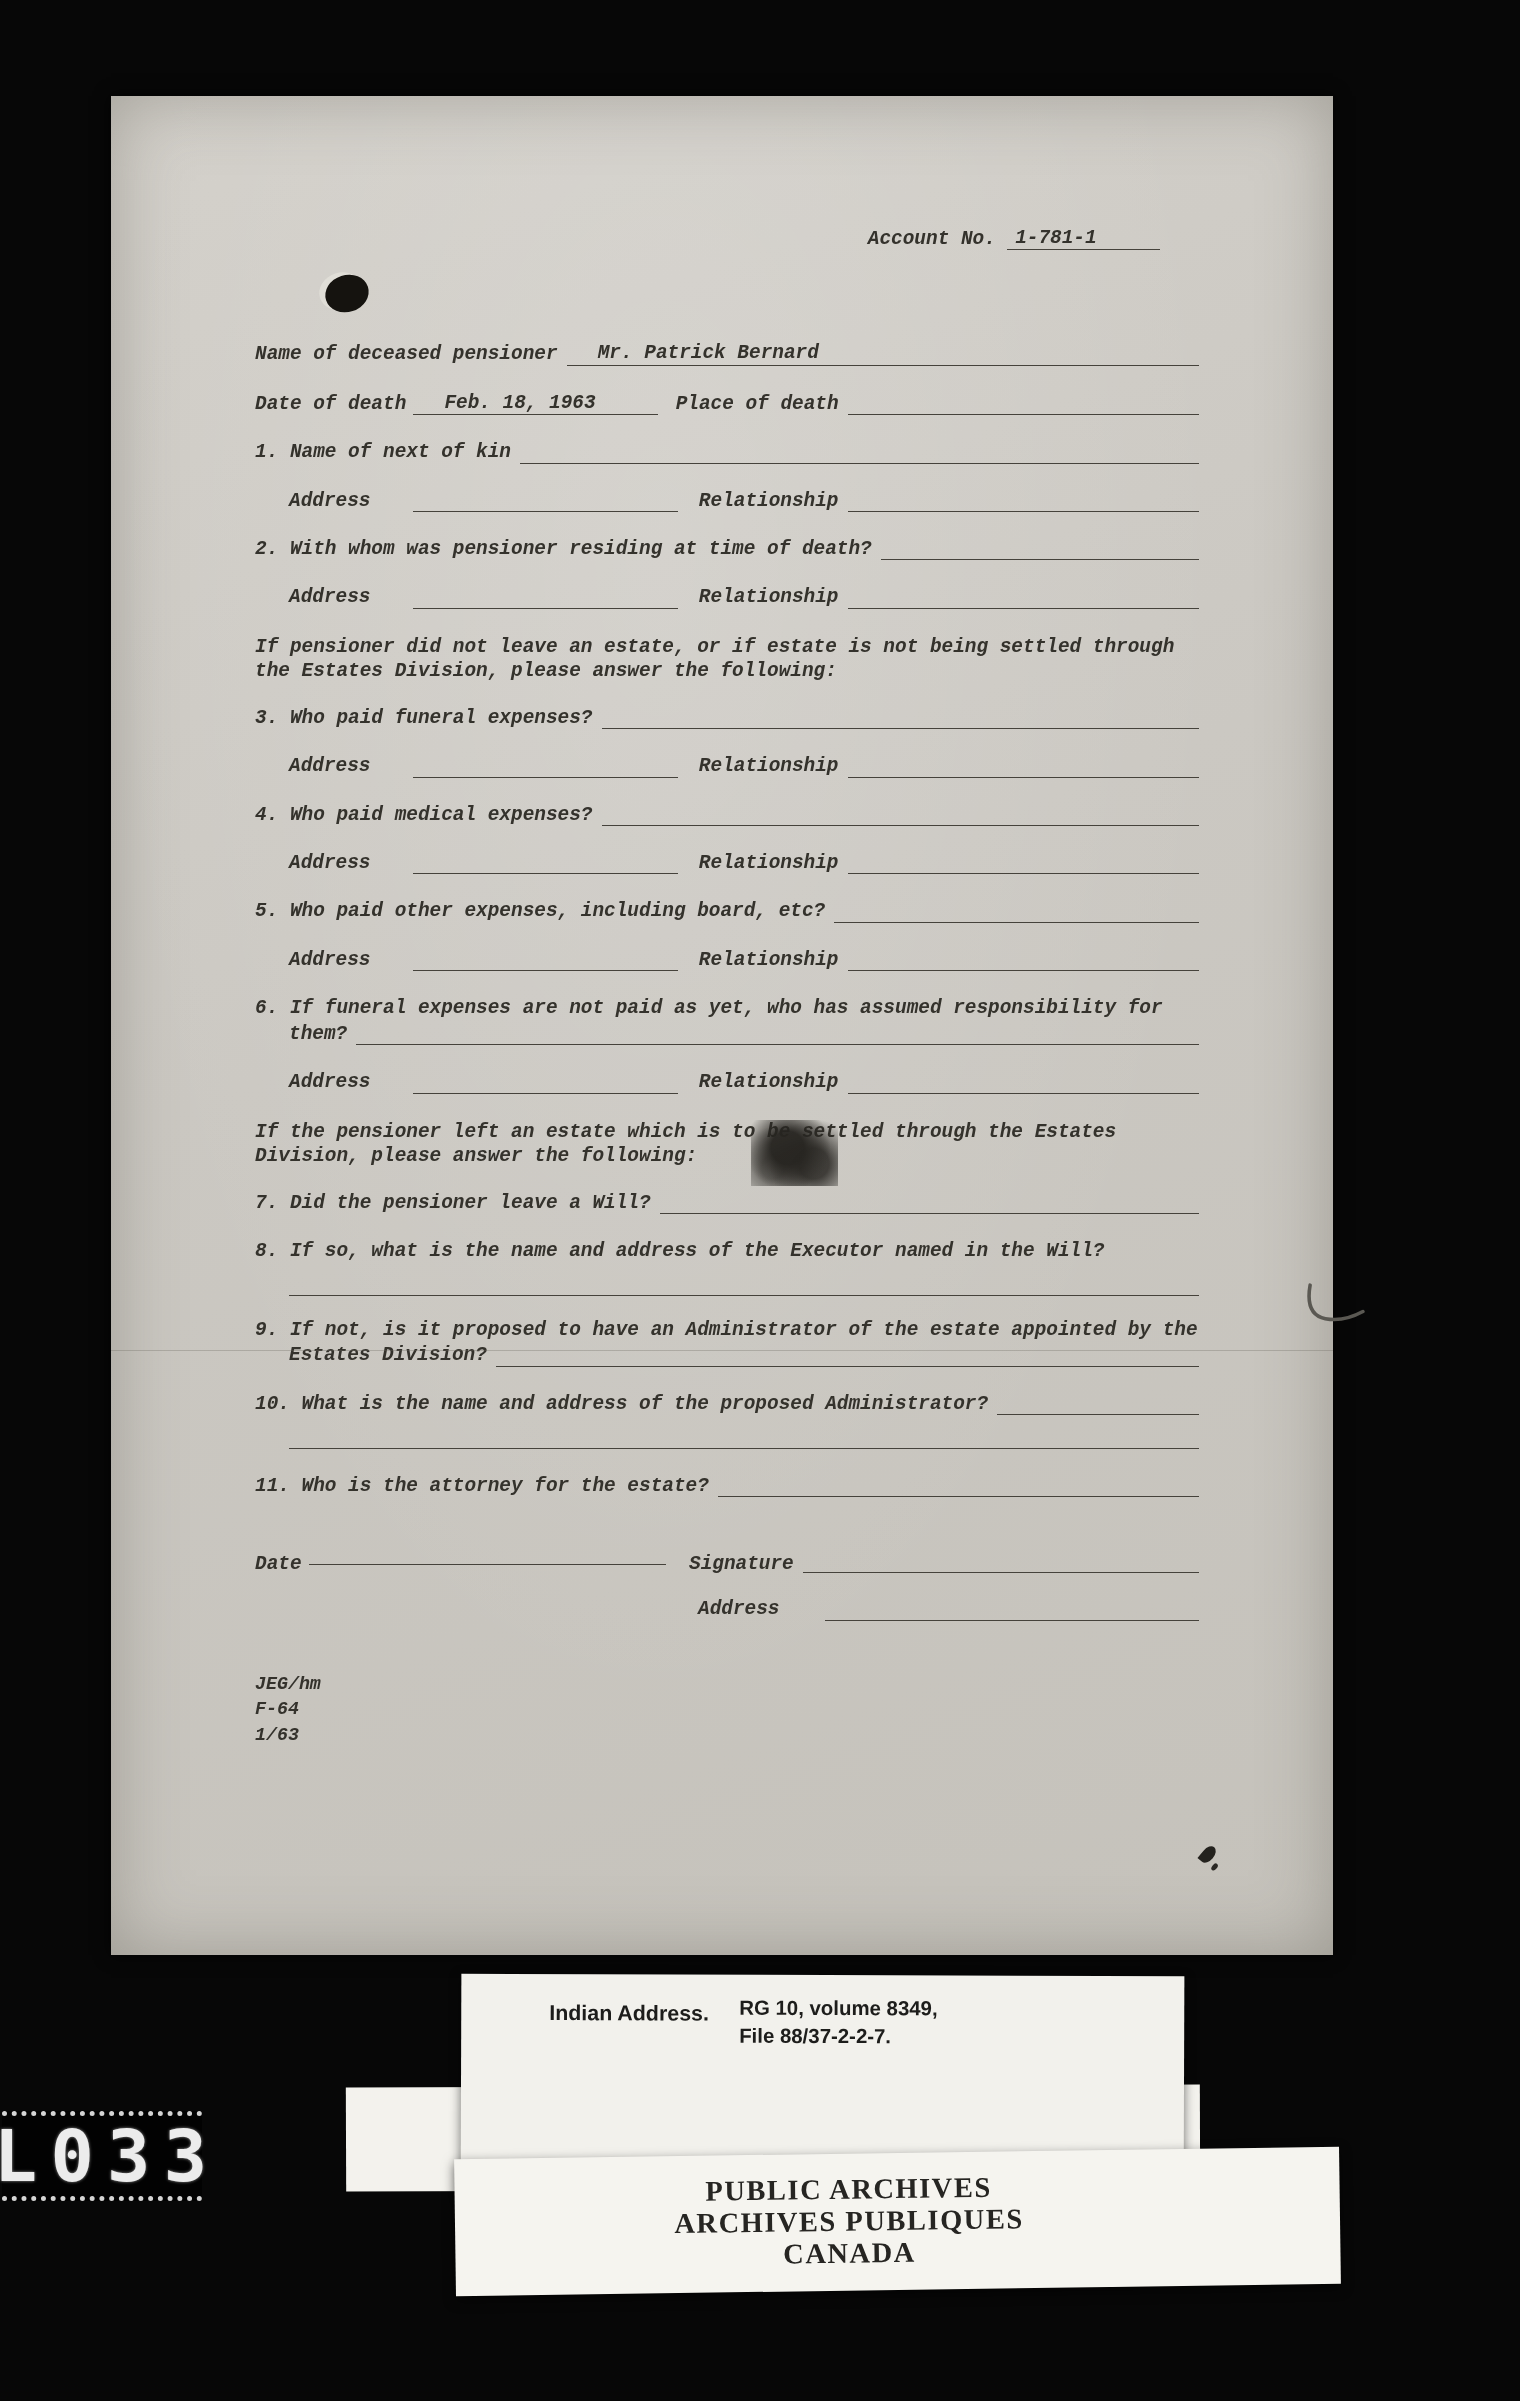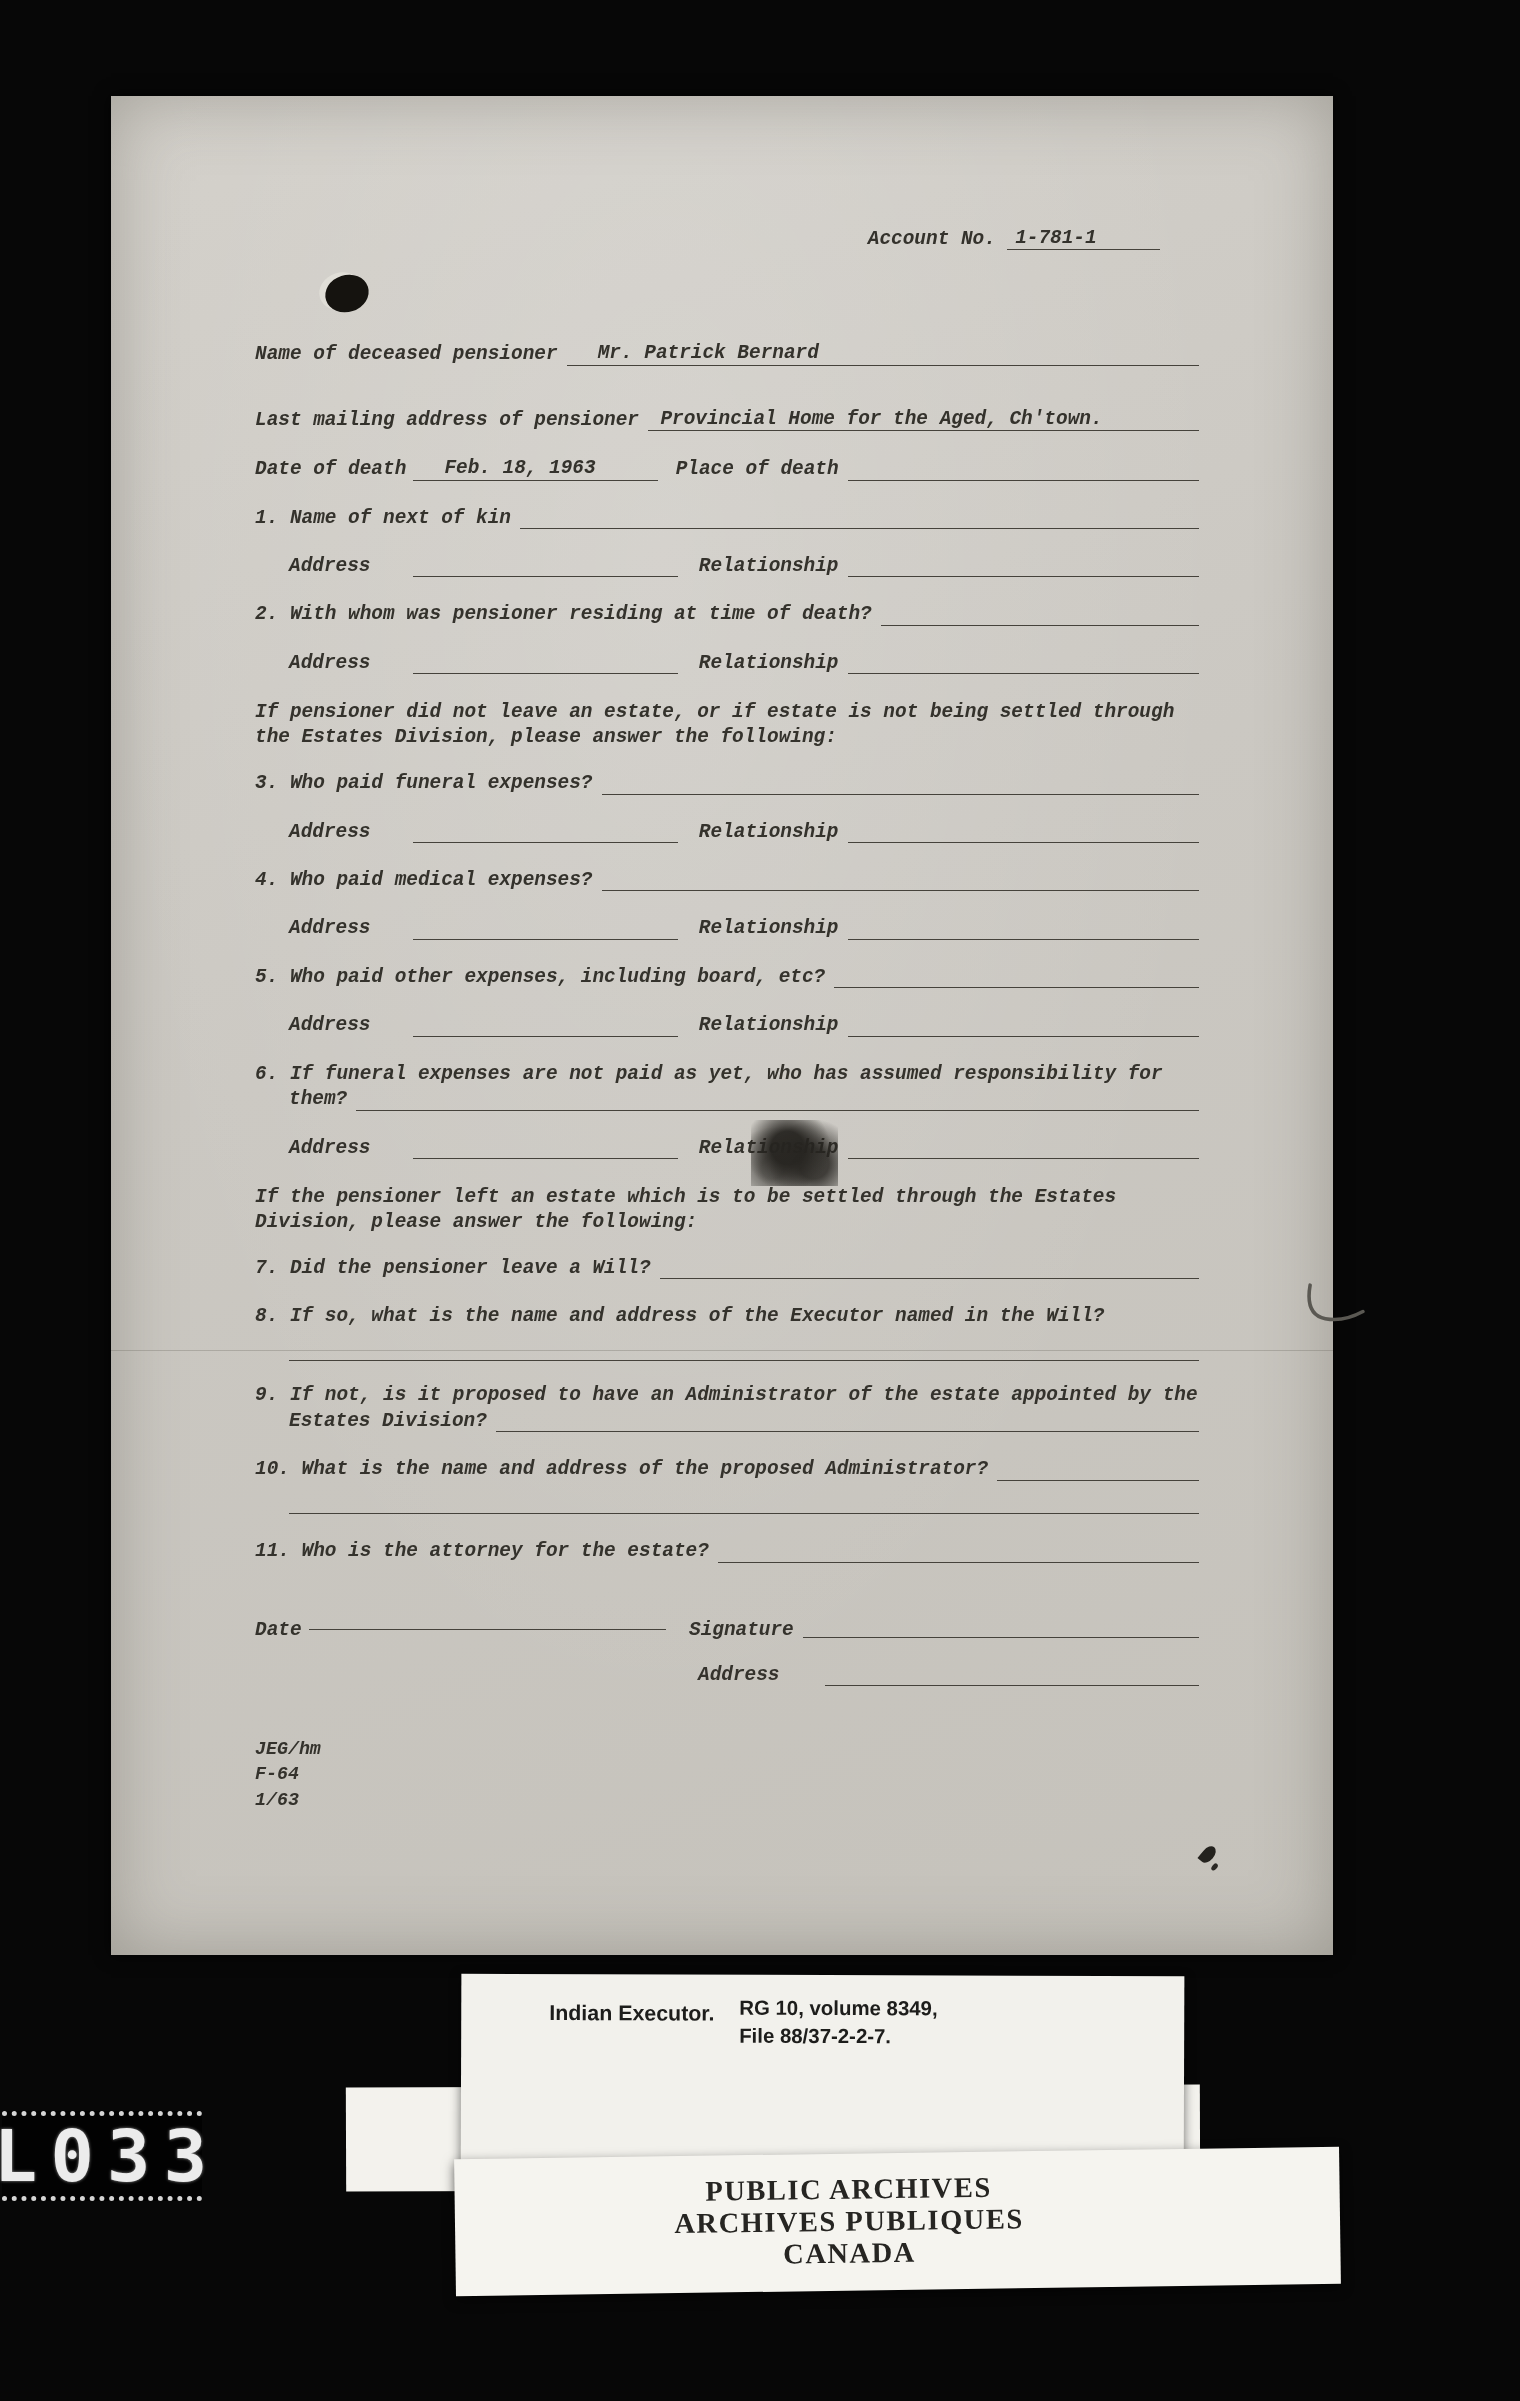--- a/index.html
+++ b/index.html
@@ -100,24 +100,20 @@
     <div class="account-row">
       <span class="lbl">Account No.</span>
       <span class="account-ul"><span class="val">1-781-1</span></span>
     </div>
 
     <div class="row">
       <span class="lbl">Name of deceased pensioner</span>
       <span class="ul fill"><span class="val">Mr. Patrick Bernard</span></span>
     </div>
 
-    <div class="row">
-      <span class="lbl">Last mailing address of pensioner</span>
-      <span class="ul fill"><span class="val" style="padding-left:12.2px;">Provincial Home for the Aged, Ch'town.</span></span>
-    </div>
 
     <div class="row">
       <span class="lbl">Date of death</span>
       <span class="date-ul"><span class="val">Feb. 18, 1963</span></span>
       <span class="lbl" style="margin-left:17.3px;">Place of death</span>
       <span class="ul fill"></span>
     </div>
 
     <div class="row">
       <span class="lbl">1. Name of next of kin</span>
@@ -257,21 +253,21 @@
     <path d="M14,6 C8,40 14,66 44,72 C70,77 96,70 118,58" fill="none" stroke="#5a5852" stroke-width="7" stroke-linecap="round"></path>
   </svg>
 </div>
 
 <div class="speck"></div>
 <div class="speck2"></div>
 
 <div class="slip-b"></div>
 
 <div class="slip-a">
-  <span class="ia-label">Indian Executor.</span>
+  <span class="ia-label">Indian Address.</span>
   <div class="rg-block">
     <div>RG 10, volume 8349,</div>
     <div>File 88/37-2-2-7.</div>
   </div>
 </div>
 
 <div class="slip-c">
   <div class="arch-text">
     <div>PUBLIC ARCHIVES</div>
     <div>ARCHIVES PUBLIQUES</div>

